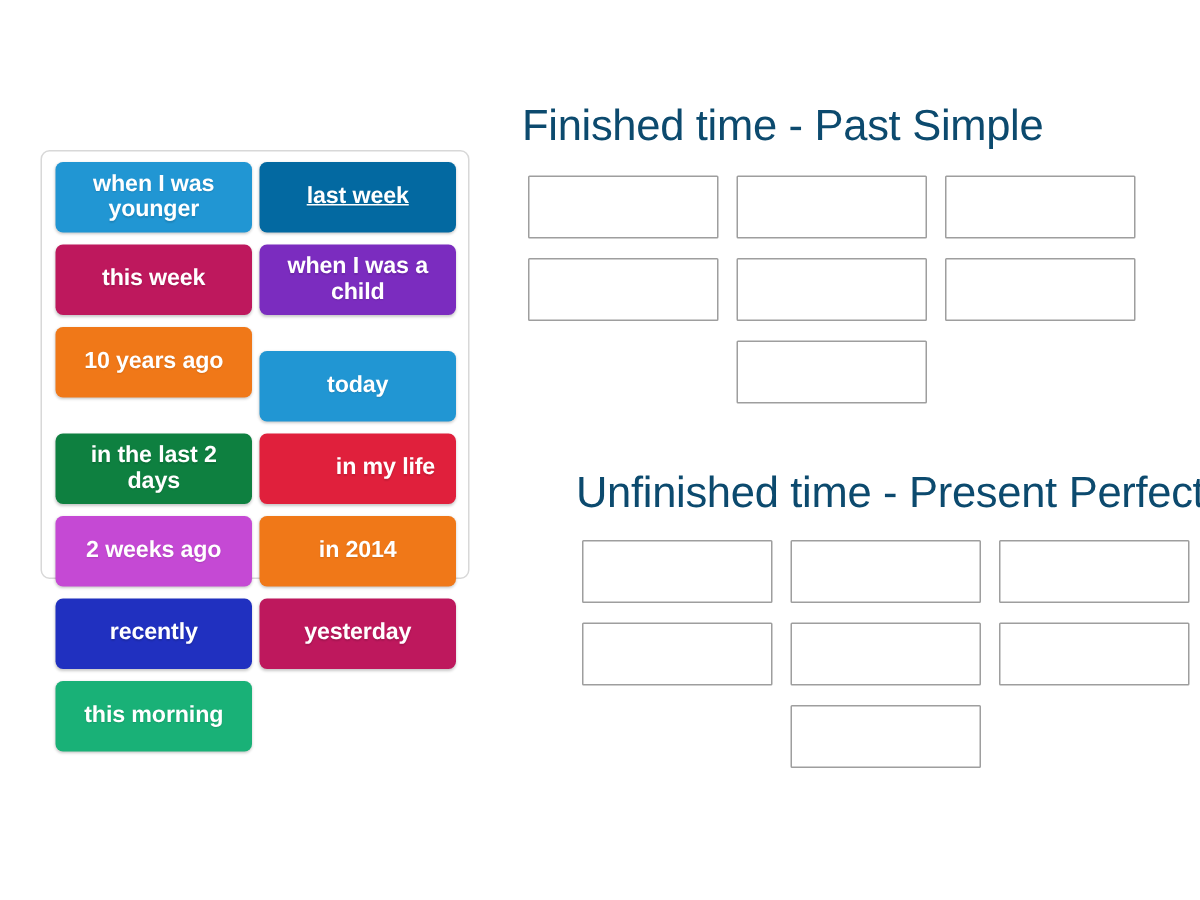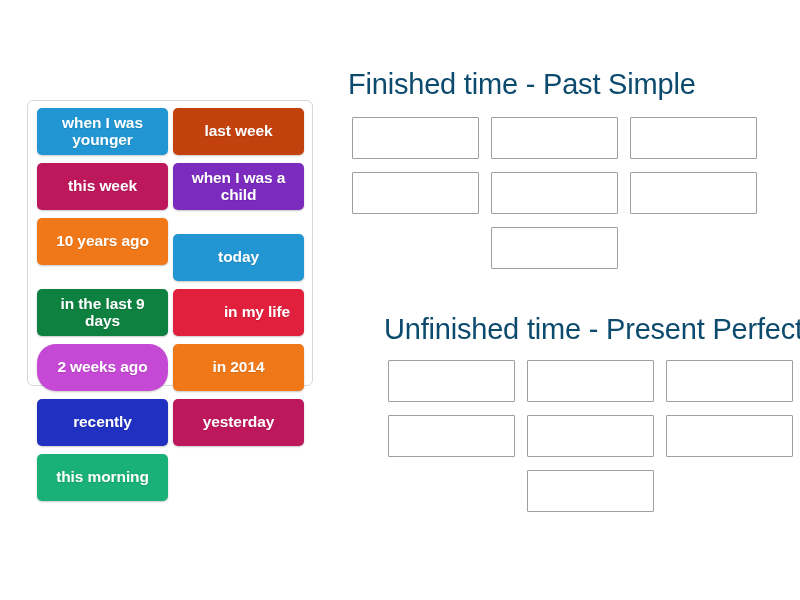--- a/index.html
+++ b/index.html
@@ -98,42 +98,42 @@
 </style>
 </head>
 <body>
 
 <div id="tile-panel">
   <div id="tile-grid">
 
     <div class="tile" style="background-color: rgb(33, 150, 211);">
       <span>when I was younger</span>
     </div>
-    <div class="tile" style="background-color: #c2410c;">
+    <div class="tile" style="background-color: #0369a1; text-decoration: underline;">
       <span>last week</span>
     </div>
     <div class="tile" style="background-color: #be185d; justify-content: center;">
       <span>this week</span>
     </div>
     <div class="tile" style="background-color: rgb(123, 44, 191);">
       <span>when I was a child</span>
     </div>
     <div class="tile" style="background-color: rgb(240, 120, 24);">
       <span>10 years ago</span>
     </div>
     <div class="tile" style="background-color: rgb(33, 150, 211); margin-top: 16px;">
       <span>today</span>
     </div>
     <div class="tile" style="background-color: rgb(14, 128, 64);">
-      <span>in the last 9 days</span>
+      <span>in the last 2 days</span>
     </div>
     <div class="tile" style="background-color: rgb(224, 32, 60); padding-left: 41px;">
       <span>in my life</span>
     </div>
-    <div class="tile" style="background-color: rgb(197, 73, 212); border-radius: 19px;">
+    <div class="tile" style="background-color: rgb(197, 73, 212);">
       <span>2 weeks ago</span>
     </div>
     <div class="tile" style="background-color: rgb(240, 120, 24);">
       <span>in 2014</span>
     </div>
     <div class="tile" style="background-color: rgb(32, 48, 192);">
       <span>recently</span>
     </div>
     <div class="tile" style="background-color: #be185d;">
       <span>yesterday</span>

